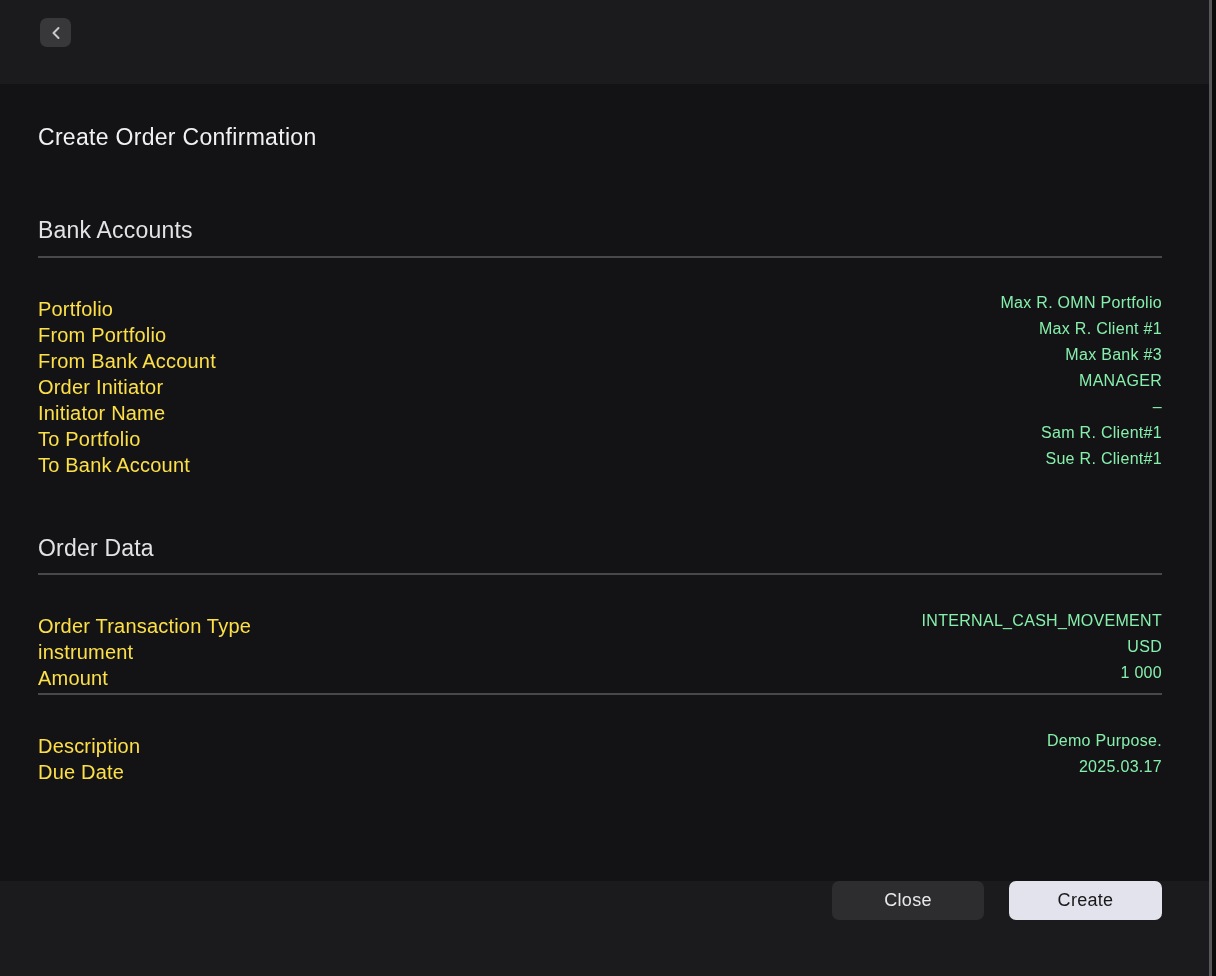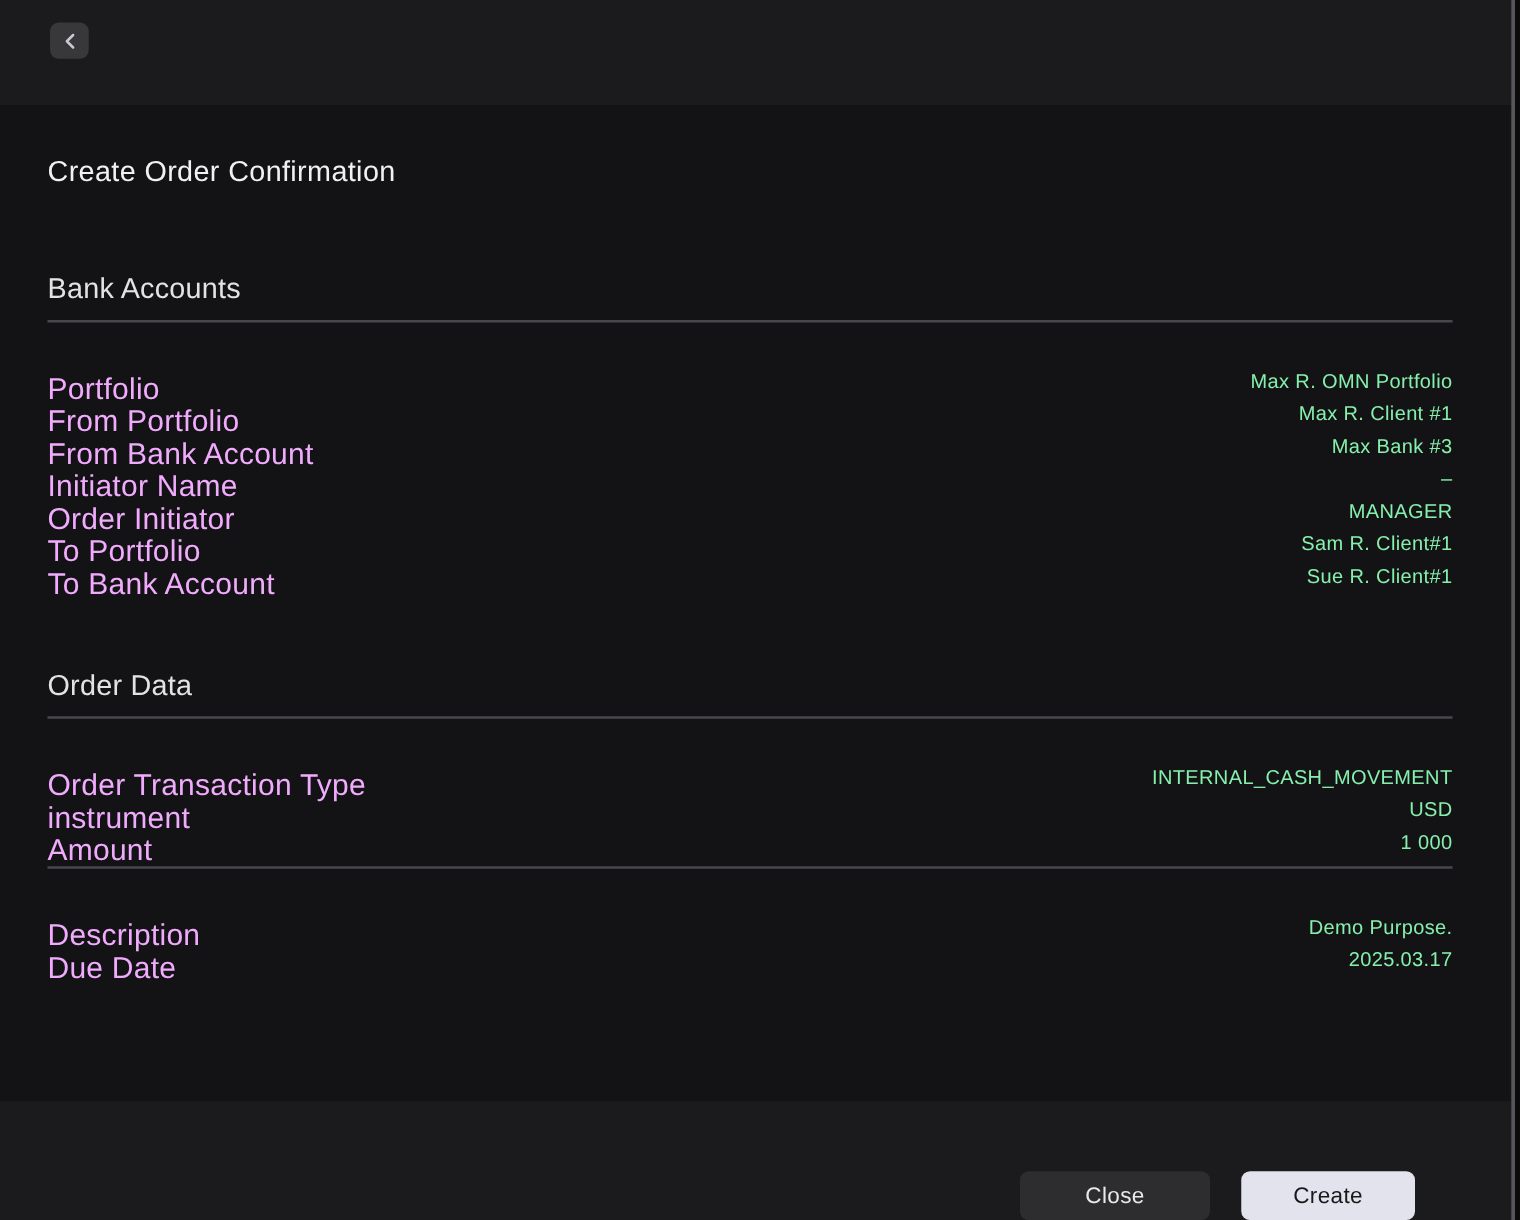--- a/index.html
+++ b/index.html
@@ -56,58 +56,58 @@
     height: 0;
   }
   .rows { margin-top: 28px; }
   .field-row {
     display: grid;
     grid-template-columns: 598px 1fr;
     height: 26px;
     align-items: center;
   }
   .field-label {
-    font-size: 24px; font-weight: 500;
+    font-size: 20px; font-weight: 500;
     letter-spacing: 0.2px;
-    color: #f0abfc;
+    color: #fde047;
     white-space: nowrap;
     margin-top: 12px;
   }
   .field-value {
     font-size: 16px; font-weight: 400;
     letter-spacing: 0.3px;
     color: #86efac;
     white-space: nowrap;
     text-align: right;
   }
 
   
   .footer {
     height: 95px; flex: 0 0 95px;
     background: #1b1b1e;
-    display: flex; align-items: flex-end; justify-content: flex-end;
+    display: flex; align-items: flex-start; justify-content: flex-end;
     gap: 25px;
-    padding-right: 84px;
+    padding-right: 54px;
   }
   .btn {
     height: 39px;
     border: none; border-radius: 7px;
     font-family: inherit;
     font-size: 18px;
     letter-spacing: 0.3px;
     cursor: pointer;
     display: inline-flex; align-items: center; justify-content: center;
   }
   .btn-close {
     width: 152px;
     background: #2d2d30;
     color: #e9e9eb;
   }
   .btn-create {
-    width: 139px;
+    width: 153px;
     background: #e3e3ed;
     color: #18181b;
   }
 
   
   .scroll-edge {
     position: absolute;
     top: 0; right: 0; bottom: 0;
     width: 7px;
     background: #0b0b0c;
@@ -142,26 +142,26 @@
           </div>
           <div class="field-row">
             <span class="field-label">From Portfolio</span>
             <span class="field-value">Max R. Client #1</span>
           </div>
           <div class="field-row">
             <span class="field-label">From Bank Account</span>
             <span class="field-value">Max Bank #3</span>
           </div>
           <div class="field-row">
+            <span class="field-label">Order Initiator</span>
+            <span class="field-value">MANAGER</span>
+          </div>
+          <div class="field-row">
             <span class="field-label">Initiator Name</span>
             <span class="field-value">–</span>
-          </div>
-          <div class="field-row">
-            <span class="field-label">Order Initiator</span>
-            <span class="field-value">MANAGER</span>
           </div>
           <div class="field-row">
             <span class="field-label">To Portfolio</span>
             <span class="field-value">Sam R. Client#1</span>
           </div>
           <div class="field-row">
             <span class="field-label">To Bank Account</span>
             <span class="field-value">Sue R. Client#1</span>
           </div>
         </div>

